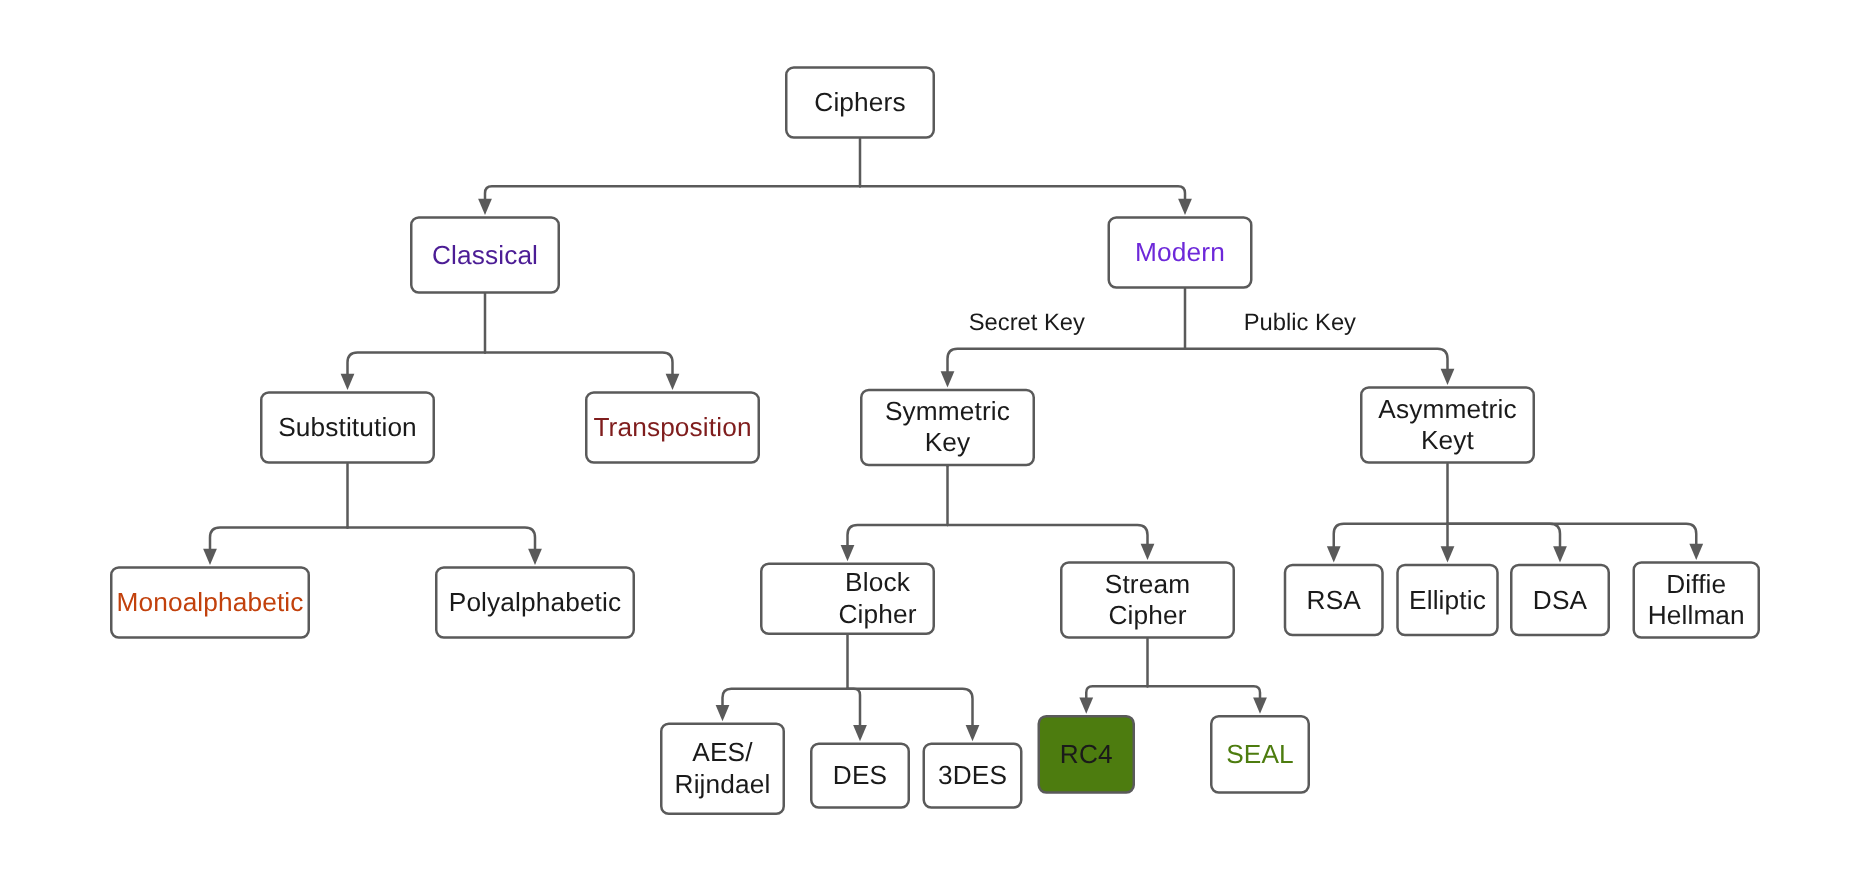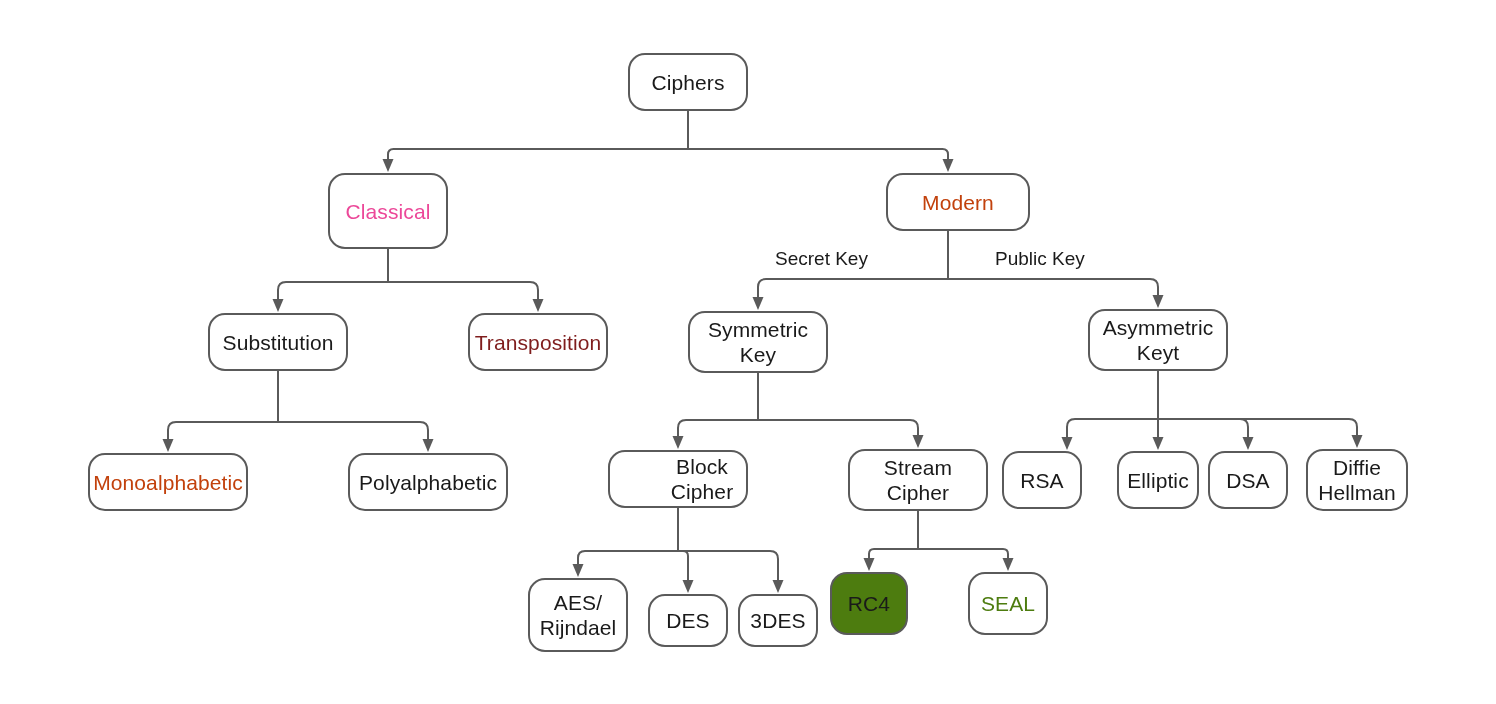--- a/index.html
+++ b/index.html
@@ -1,20 +1,20 @@
 <!DOCTYPE html>
 <html><head>
 <meta charset="utf-8">
 <style>
   html,body{margin:0;padding:0;background:#ffffff;}
   #stage{position:relative;width:1496px;height:704px;background:#ffffff;
          font-family:"Liberation Sans",sans-serif;overflow:hidden;}
   #wires{position:absolute;left:0;top:0;width:1496px;height:704px;}
   .node{position:absolute;box-sizing:border-box;background:#ffffff;
-        border:2px solid #5a5a5a;border-radius:17px;
+        border:2px solid #5a5a5a;border-radius:7px;
         display:flex;align-items:center;justify-content:center;text-align:center;
         color:#1a1a1a;font-size:21px;line-height:25px;letter-spacing:0.1px;}
   .node .lbl{white-space:pre-line;padding:0 4px;}
   .edge-label{position:absolute;color:#1a1a1a;font-size:19px;line-height:22px;
         white-space:nowrap;background:transparent;}
 </style>
 </head>
 <body>
 
 <div id="stage">
@@ -63,24 +63,24 @@
       <path d="M 918 511 L 918 549" fill="none" stroke="#5a5a5a" stroke-width="2" stroke-linecap="round" stroke-linejoin="round"></path>
       <path d="M 918 549 L 874 549 Q 869 549 869 554 L 869 560" fill="none" stroke="#5a5a5a" stroke-width="2" stroke-linecap="round" stroke-linejoin="round"></path>
       <polygon points="869,571 863.5,558 874.5,558" fill="#5a5a5a"></polygon>
       <path d="M 918 549 L 1003 549 Q 1008 549 1008 554 L 1008 560" fill="none" stroke="#5a5a5a" stroke-width="2" stroke-linecap="round" stroke-linejoin="round"></path>
       <polygon points="1008,571 1002.5,558 1013.5,558" fill="#5a5a5a"></polygon>
     </svg>
   <div id="nodes">
       <div class="node" style="left: 628px; top: 53px; width: 120px; height: 58px; border-color: rgb(90, 90, 90); background: rgb(255, 255, 255); color: rgb(26, 26, 26);">
         <span class="lbl">Ciphers</span>
       </div>
-      <div class="node" style="left: 328px; top: 173px; width: 120px; height: 76px; border-color: rgb(90, 90, 90); background: rgb(255, 255, 255); color: #ec4899;">
+      <div class="node" style="left: 328px; top: 173px; width: 120px; height: 62px; border-color: rgb(90, 90, 90); background: rgb(255, 255, 255); color: #4c1d95;">
         <span class="lbl">Classical</span>
       </div>
-      <div class="node" style="left: 886px; top: 173px; width: 144px; height: 58px; border-color: rgb(90, 90, 90); background: rgb(255, 255, 255); color: #c2410c;">
+      <div class="node" style="left: 886px; top: 173px; width: 116px; height: 58px; border-color: rgb(90, 90, 90); background: rgb(255, 255, 255); color: #6d28d9;">
         <span class="lbl">Modern</span>
       </div>
       <div class="node" style="left: 208px; top: 313px; width: 140px; height: 58px; border-color: rgb(90, 90, 90); background: rgb(255, 255, 255); color: rgb(26, 26, 26); align-items: center;">
         <span class="lbl">Substitution</span>
       </div>
       <div class="node" style="left: 468px; top: 313px; width: 140px; height: 58px; border-color: rgb(90, 90, 90); background: rgb(255, 255, 255); color: #7f1d1d; text-align: center;">
         <span class="lbl">Transposition</span>
       </div>
       <div class="node" style="left: 688px; top: 311px; width: 140px; height: 62px; border-color: rgb(90, 90, 90); background: rgb(255, 255, 255); color: rgb(26, 26, 26);">
         <span class="lbl">Symmetric
@@ -96,21 +96,21 @@
       <div class="node" style="left: 348px; top: 453px; width: 160px; height: 58px; border-color: rgb(90, 90, 90); background: rgb(255, 255, 255); color: rgb(26, 26, 26);">
         <span class="lbl">Polyalphabetic</span>
       </div>
       <div class="node" style="left: 608px; top: 450px; width: 140px; height: 58px; border-color: rgb(90, 90, 90); background: rgb(255, 255, 255); color: rgb(26, 26, 26); padding-left: 48px;">
         <span class="lbl">Block Cipher</span>
       </div>
       <div class="node" style="left: 848px; top: 449px; width: 140px; height: 62px; border-color: rgb(90, 90, 90); background: rgb(255, 255, 255); color: rgb(26, 26, 26);">
         <span class="lbl">Stream
 Cipher</span>
       </div>
-      <div class="node" style="left: 1002px; top: 451px; width: 80px; height: 58px; border-color: rgb(90, 90, 90); background: rgb(255, 255, 255); color: rgb(26, 26, 26);">
+      <div class="node" style="left: 1027px; top: 451px; width: 80px; height: 58px; border-color: rgb(90, 90, 90); background: rgb(255, 255, 255); color: rgb(26, 26, 26);">
         <span class="lbl">RSA</span>
       </div>
       <div class="node" style="left: 1117px; top: 451px; width: 82px; height: 58px; border-color: rgb(90, 90, 90); background: rgb(255, 255, 255); color: rgb(26, 26, 26);">
         <span class="lbl">Elliptic</span>
       </div>
       <div class="node" style="left: 1208px; top: 451px; width: 80px; height: 58px; border-color: rgb(90, 90, 90); background: rgb(255, 255, 255); color: rgb(26, 26, 26);">
         <span class="lbl">DSA</span>
       </div>
       <div class="node" style="left: 1306px; top: 449px; width: 102px; height: 62px; border-color: rgb(90, 90, 90); background: rgb(255, 255, 255); color: rgb(26, 26, 26);">
         <span class="lbl">Diffie

